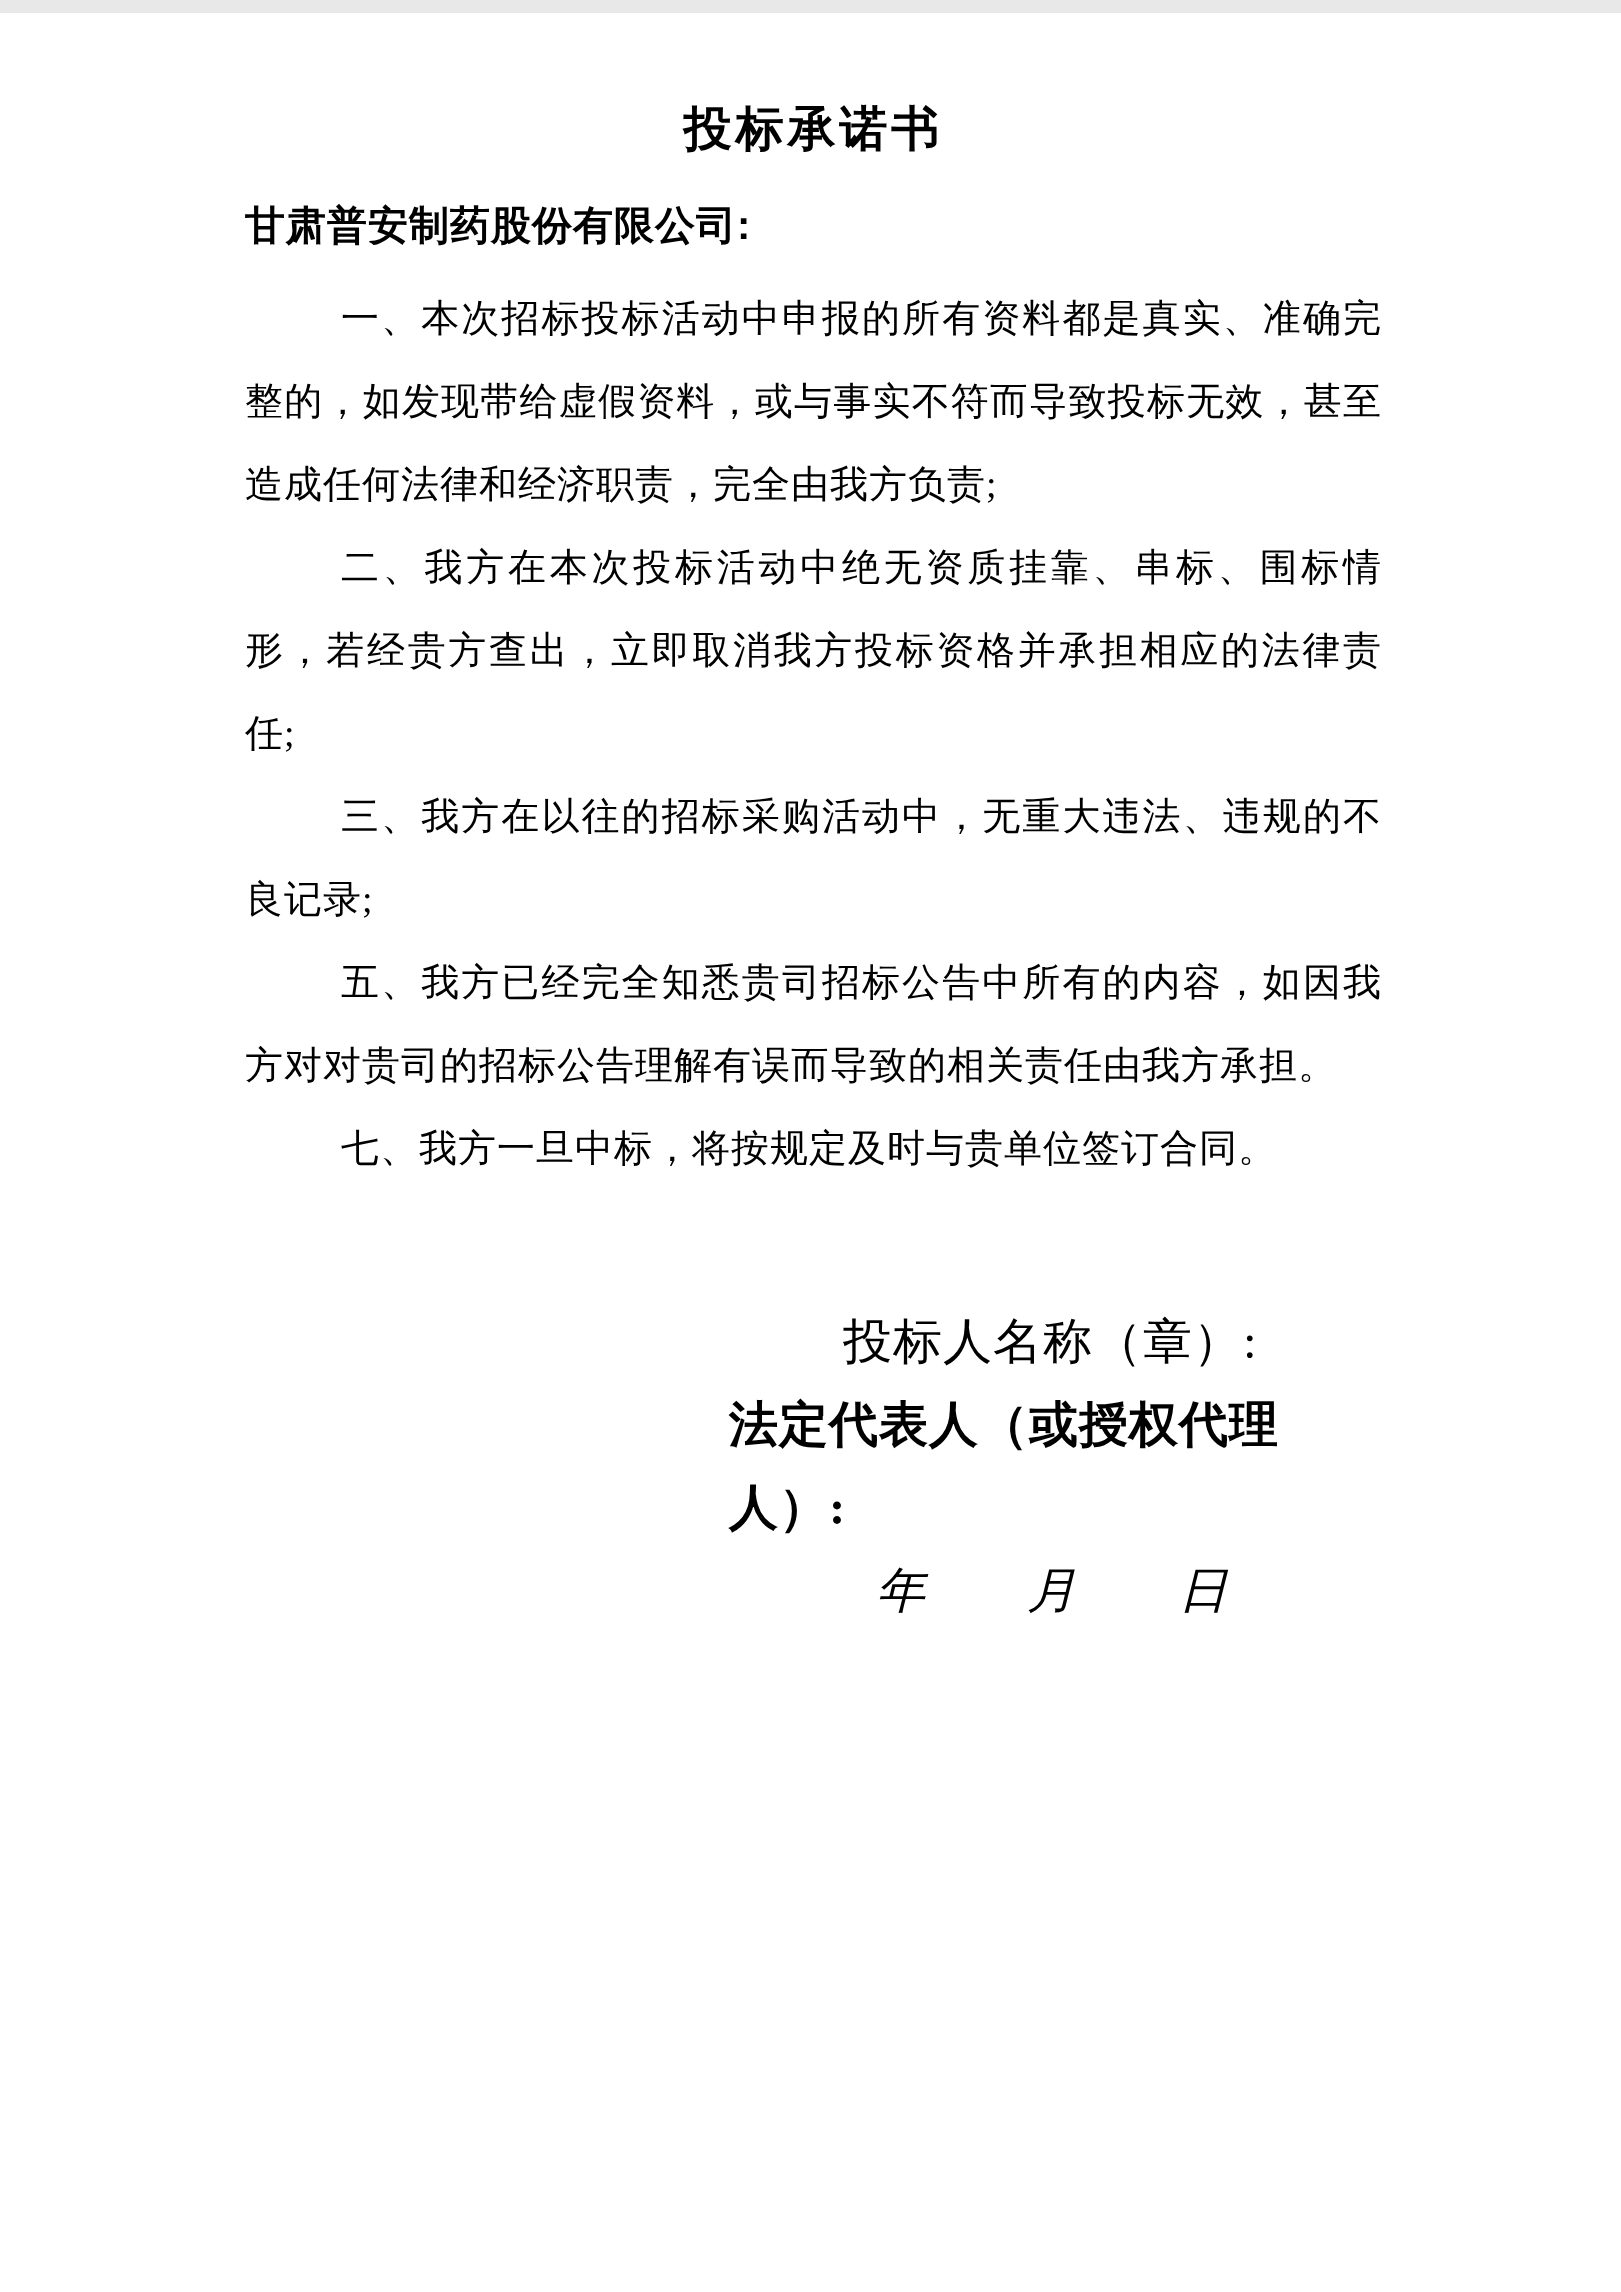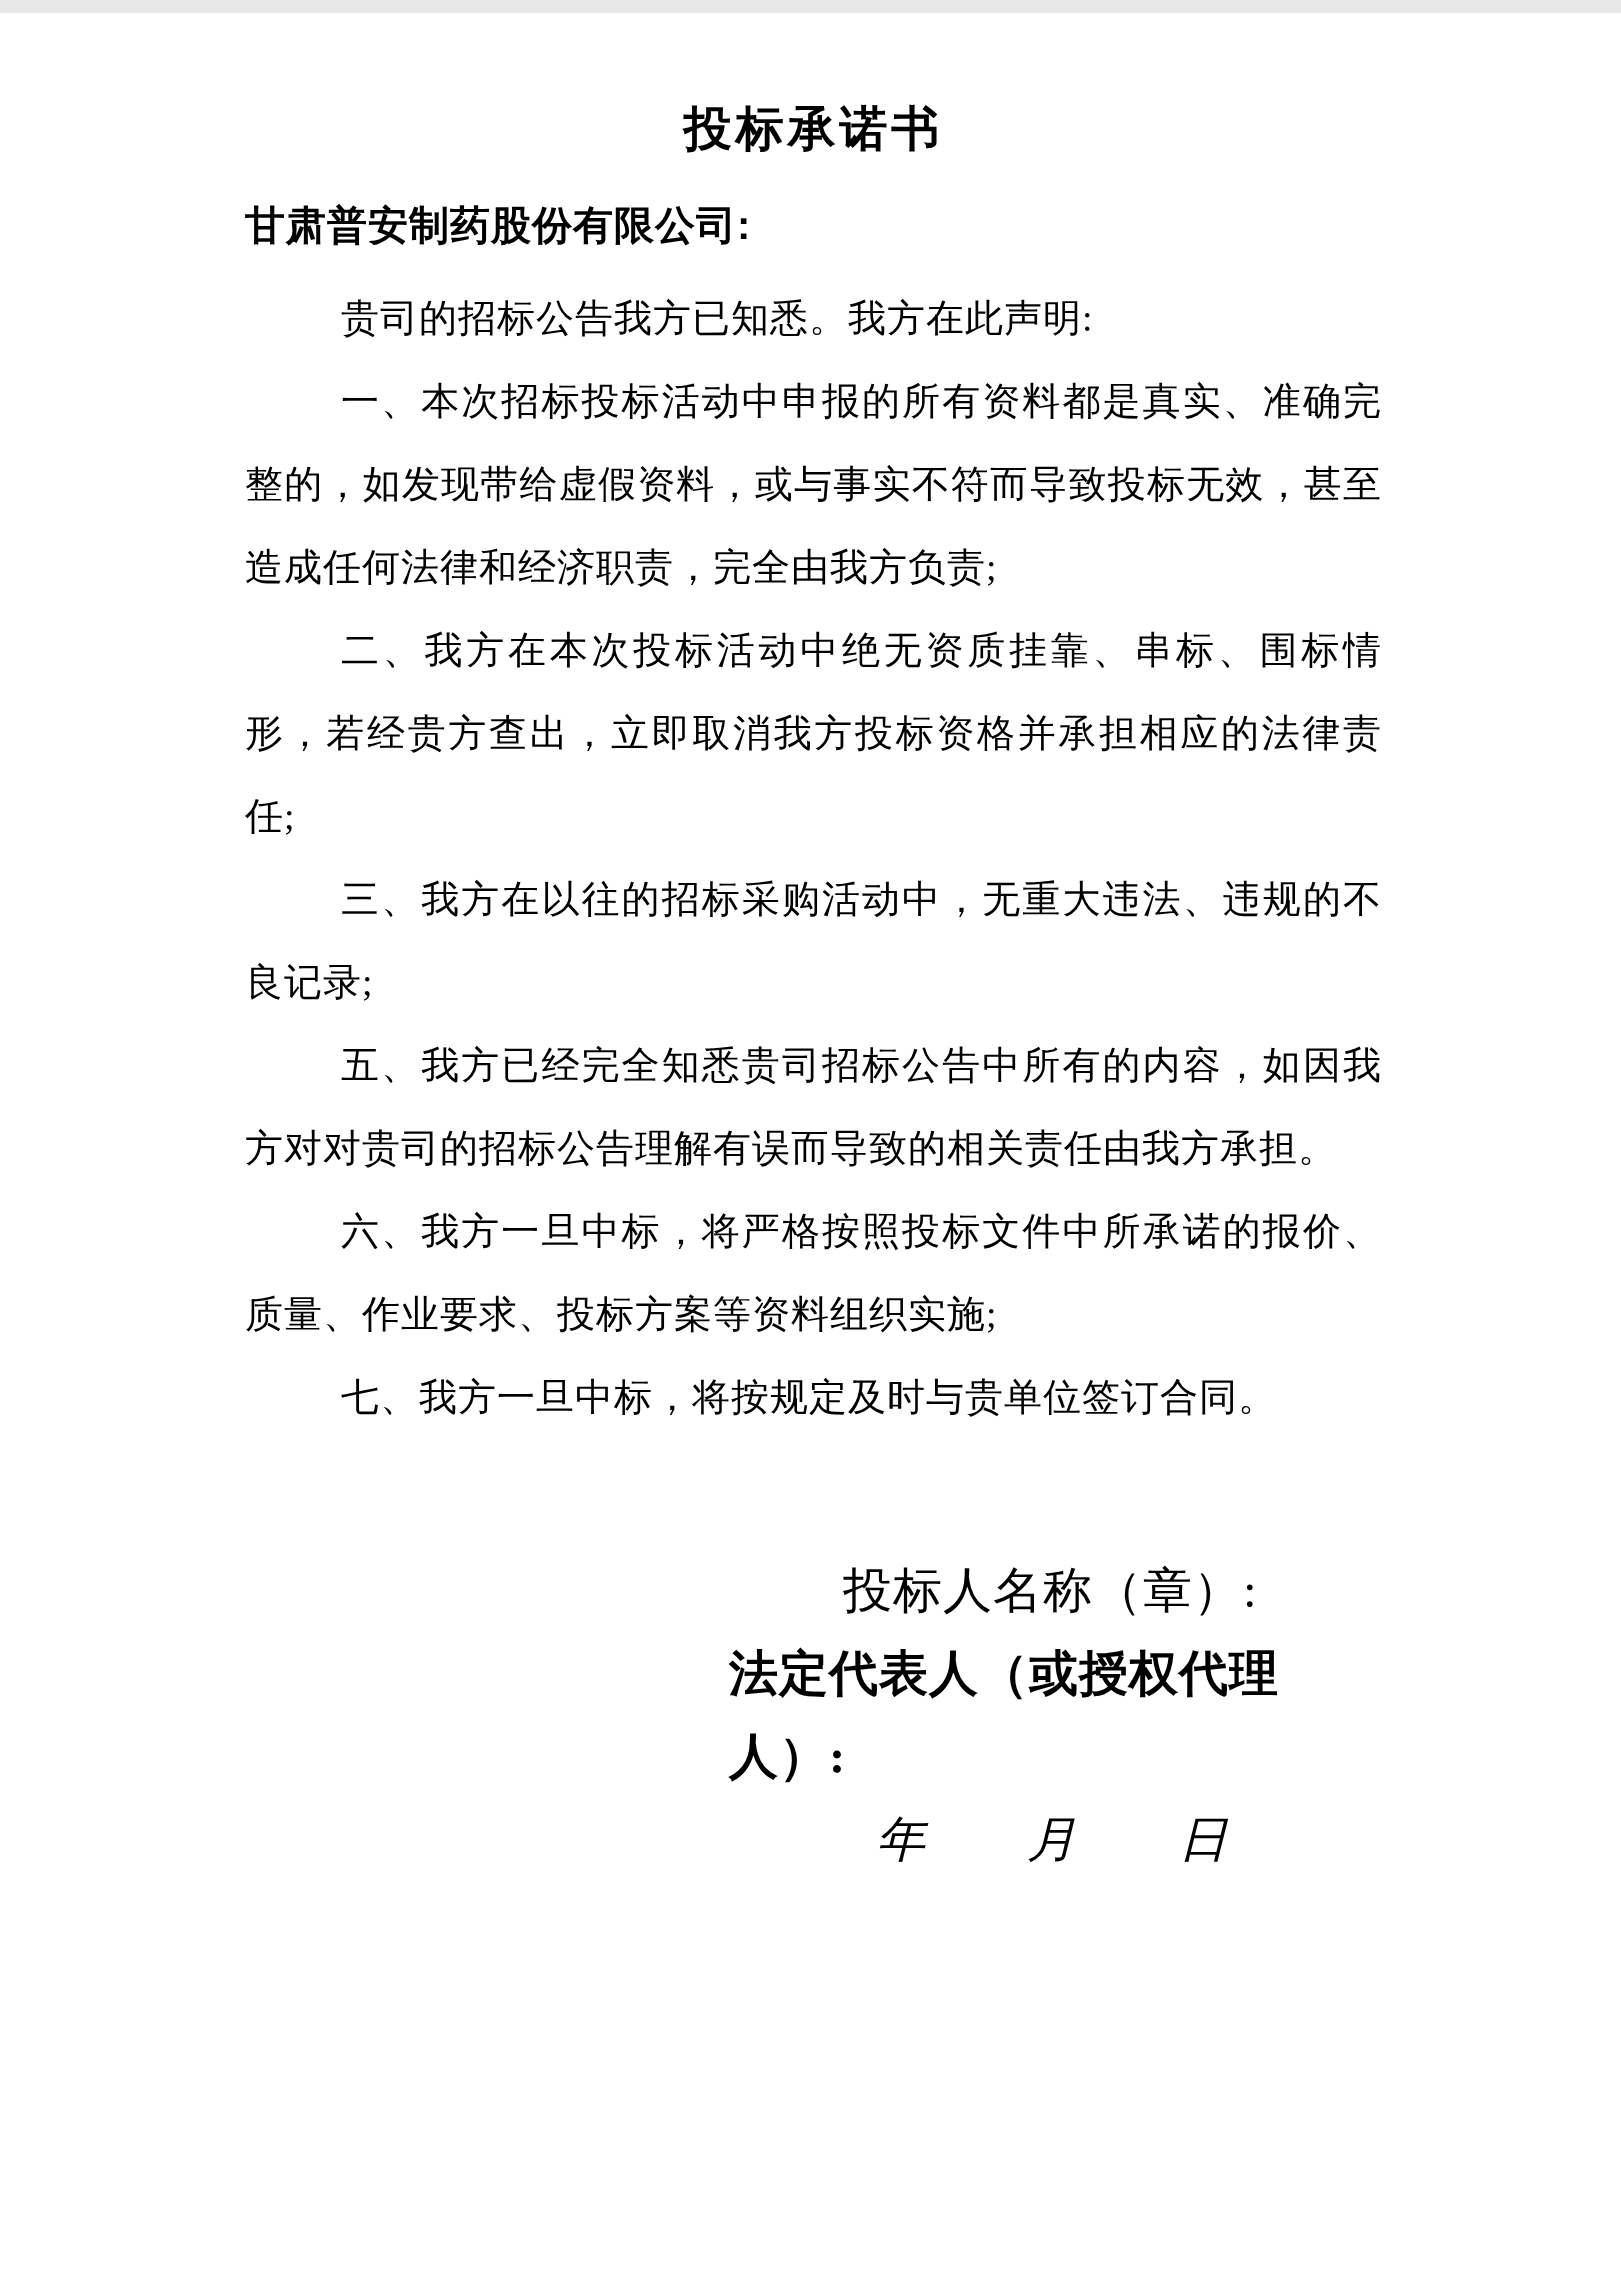--- a/index.html
+++ b/index.html
@@ -62,26 +62,24 @@
 </head>
 <body>
 
 <div class="page">
 
   <h1 class="doc-title">投标承诺书</h1>
 
   <div class="recipient">甘肃普安制药股份有限公司:</div>
 
   <div class="body-text">
-    <p class="para">贵司的招标公告我方已知悉。我方在此声明:</p>
     <p class="para">一、本次招标投标活动中申报的所有资料都是真实、准确完整的，如发现带给虚假资料，或与事实不符而导致投标无效，甚至造成任何法律和经济职责，完全由我方负责;</p>
     <p class="para">二、我方在本次投标活动中绝无资质挂靠、串标、围标情形，若经贵方查出，立即取消我方投标资格并承担相应的法律责任;</p>
     <p class="para">三、我方在以往的招标采购活动中，无重大违法、违规的不良记录;</p>
     <p class="para">五、我方已经完全知悉贵司招标公告中所有的内容，如因我方对对贵司的招标公告理解有误而导致的相关责任由我方承担。</p>
-    <p class="para">六、我方一旦中标，将严格按照投标文件中所承诺的报价、质量、作业要求、投标方案等资料组织实施;</p>
     <p class="para">七、我方一旦中标，将按规定及时与贵单位签订合同。</p>
   </div>
 
   <div class="signature-block">
     <div class="sig-line-bidder">投标人名称（章）:</div>
     <div class="sig-line-rep">法定代表人（或授权代理人）:</div>
     <div class="sig-line-date">
       <span>年</span>
       <span class="date-gap">月</span>
       <span class="date-gap">日</span>

